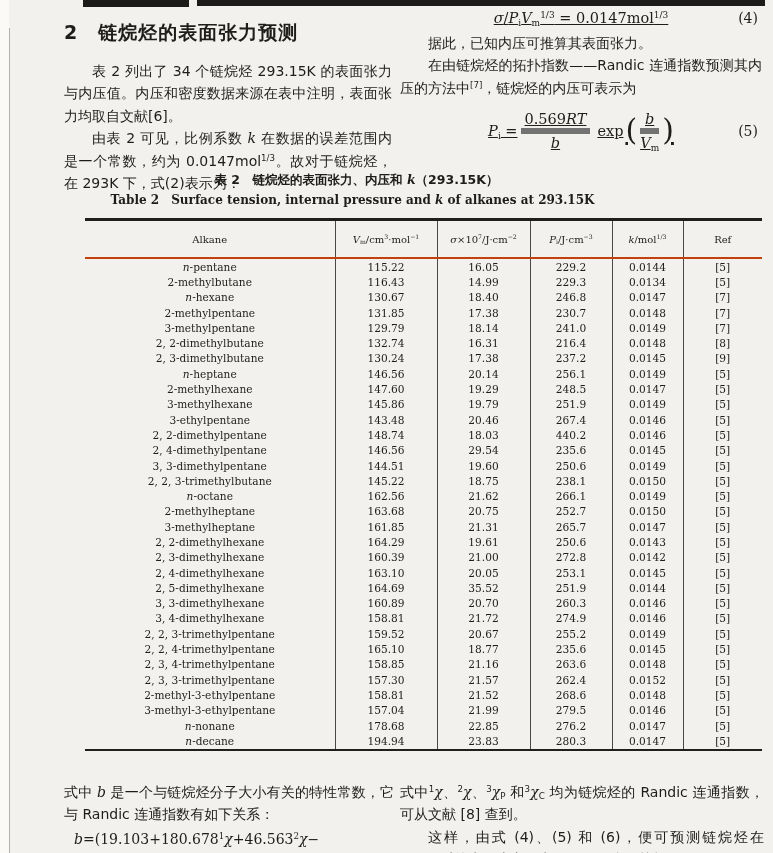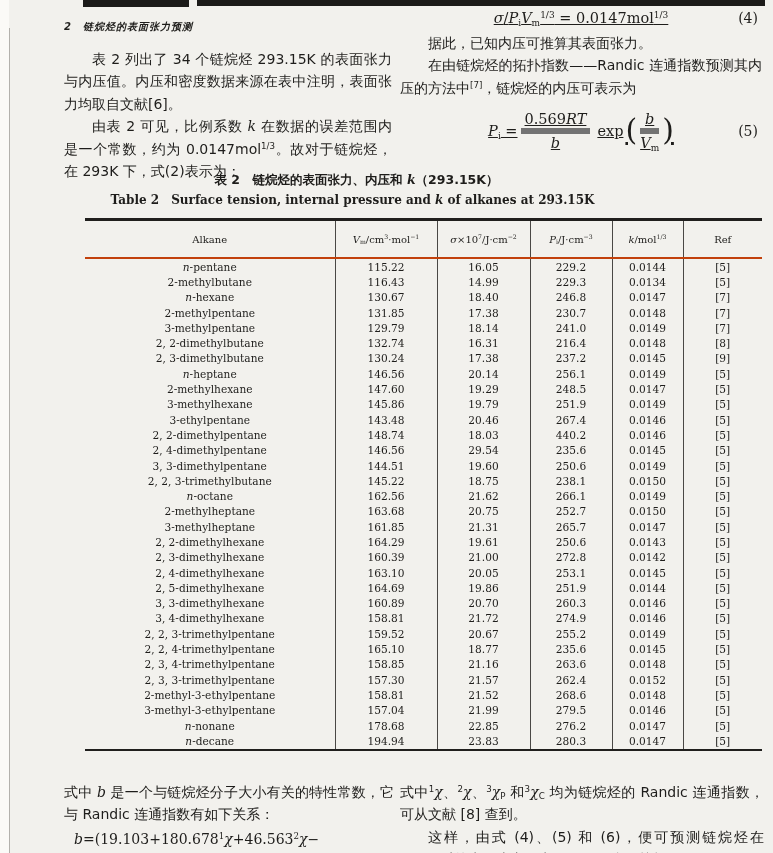--- a/index.html
+++ b/index.html
@@ -12,21 +12,21 @@
   
   .margin-strip{position:absolute;left:0;top:0;width:9px;height:853px;background:#fbfaf7;}
   .left-rule{position:absolute;left:9px;top:28px;width:1px;height:825px;background:#b3b1ac;}
   .scan-band-a{position:absolute;left:83px;top:0;width:106px;height:7px;background:#1c1b19;}
   .scan-band-b{position:absolute;left:197px;top:0;width:568px;height:6px;background:#1c1b19;}
   
   .col-tl{position:absolute;left:64px;top:20px;width:328px;}
   .col-tr{position:absolute;left:400px;top:8px;width:362px;}
   .col-bl{position:absolute;left:64px;top:781px;width:330px;}
   .col-br{position:absolute;left:400px;top:781px;width:364px;}
-  h2{font-size:10px;font-weight:700;margin:0 0 14px 0;letter-spacing:1px;font-style:italic;}
+  h2{font-size:19px;font-weight:700;margin:0 0 14px 0;letter-spacing:1px;}
   p{font-size:14px;line-height:22.4px;text-align:justify;margin:0;}
   .indent{text-indent:2em;}
   .it{font-style:italic;font-family:"DejaVu Serif","Liberation Serif",serif;}
   sup{font-size:0.62em;vertical-align:baseline;position:relative;top:-0.55em;line-height:0;}
   sub{font-size:0.62em;vertical-align:baseline;position:relative;top:0.28em;line-height:0;}
   
   .equation{position:relative;font-family:"DejaVu Serif","Liberation Serif",serif;
     font-size:14.5px;text-align:center;margin:2px 0 6px 0;text-decoration:underline;}
   .eqnum{position:absolute;right:4px;top:50%;transform:translateY(-50%);
     font-family:"DejaVu Serif","Liberation Serif",serif;font-size:14px;}
@@ -280,21 +280,21 @@
           <td>2, 4-dimethylhexane</td>
           <td>163.10</td>
           <td>20.05</td>
           <td>253.1</td>
           <td>0.0145</td>
           <td>[5]</td>
         </tr>
         <tr>
           <td>2, 5-dimethylhexane</td>
           <td>164.69</td>
-          <td>19.86</td>
+          <td>35.52</td>
           <td>251.9</td>
           <td>0.0144</td>
           <td>[5]</td>
         </tr>
         <tr>
           <td>3, 3-dimethylhexane</td>
           <td>160.89</td>
           <td>20.70</td>
           <td>260.3</td>
           <td>0.0146</td>

